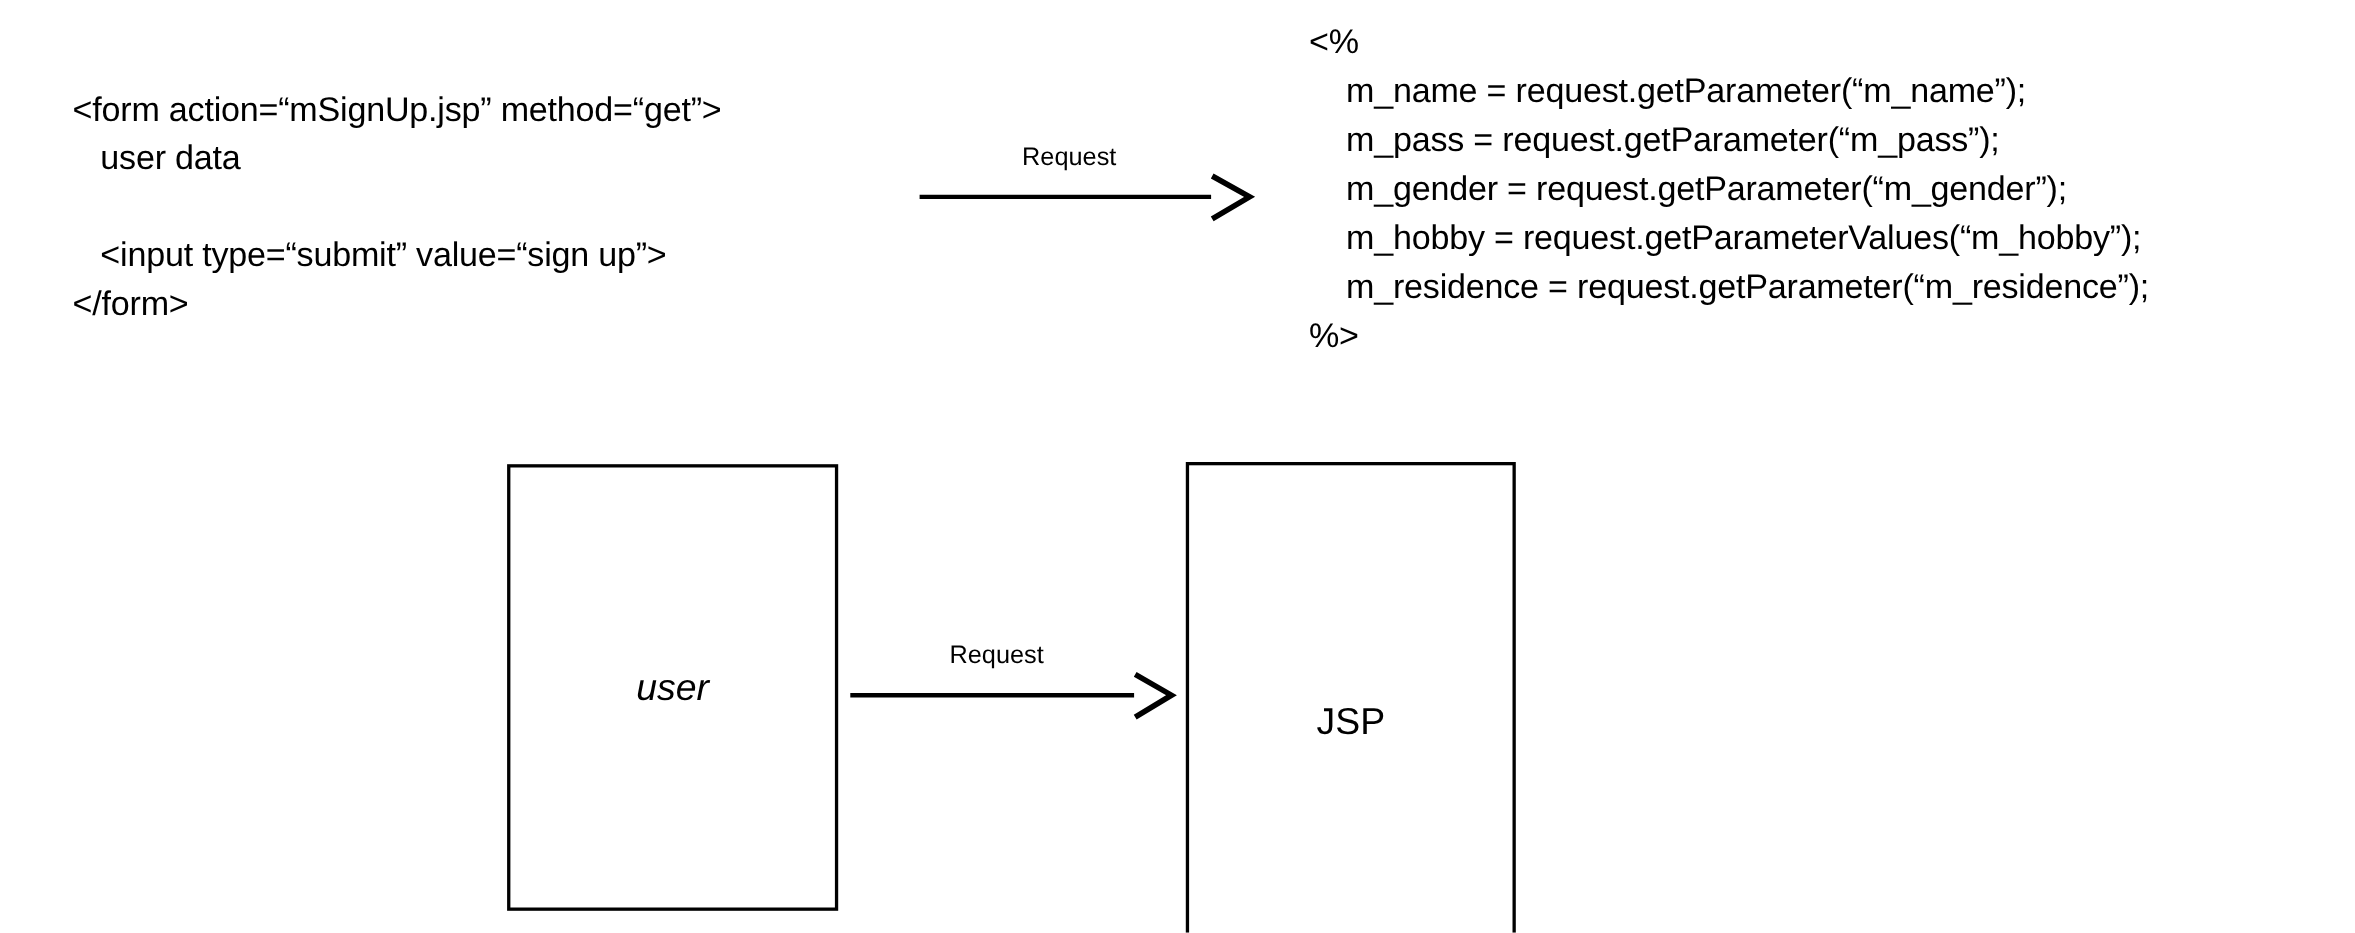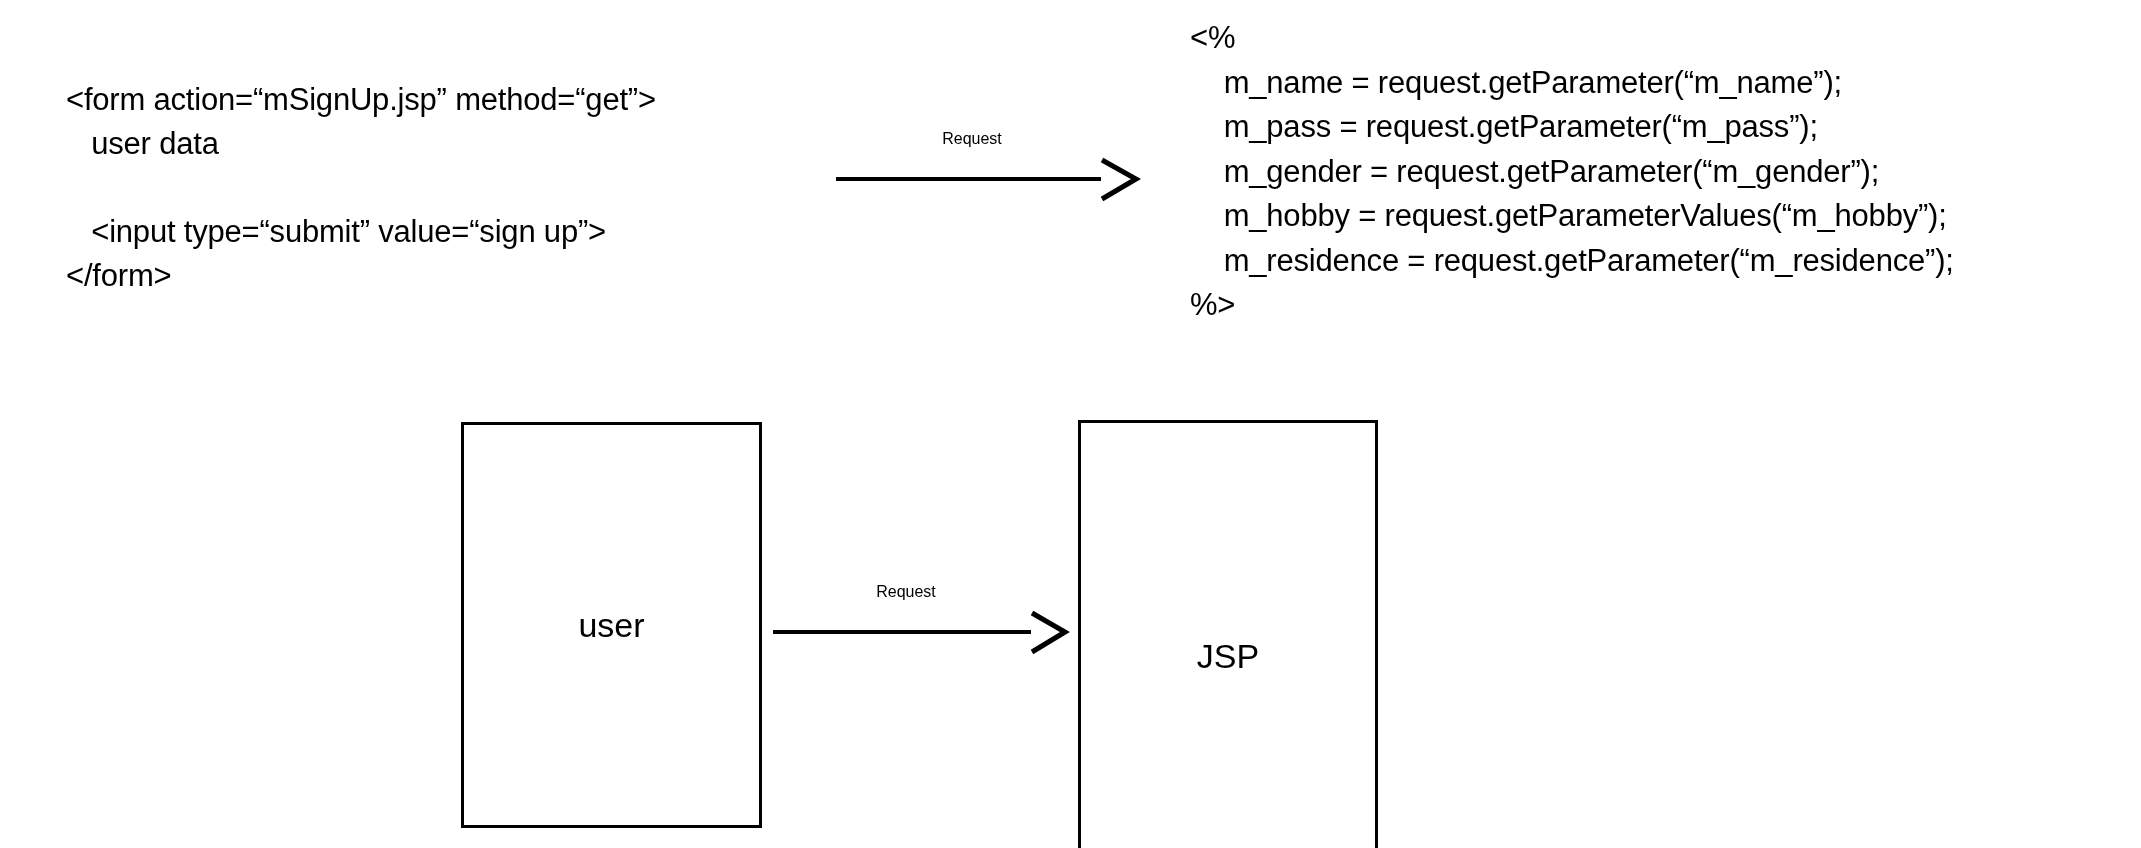--- a/index.html
+++ b/index.html
@@ -55,20 +55,21 @@
   .node-label {
     font-size: 34px;
     line-height: 1;
     color: #000000;
   }
   #user-box {
     left: 461px;
     top: 422px;
     width: 301px;
     height: 406px;
+    font-style: italic;
   }
   #jsp-box {
     left: 1078px;
     top: 420px;
     width: 300px;
     height: 472px;
   }
 
   
   #web-server-label {
@@ -86,21 +87,21 @@
   .arrow-group {
     position: absolute;
   }
   .arrow-svg {
     display: block;
     overflow: visible;
   }
   .arrow-caption {
     position: absolute;
     text-align: center;
-    font-size: 16px;
+    font-size: 23px;
     line-height: 1;
     color: #000000;
     white-space: nowrap;
   }
 
   #arrow-top {
     left: 836px;
     top: 160px;
     width: 302px;
     height: 46px;

